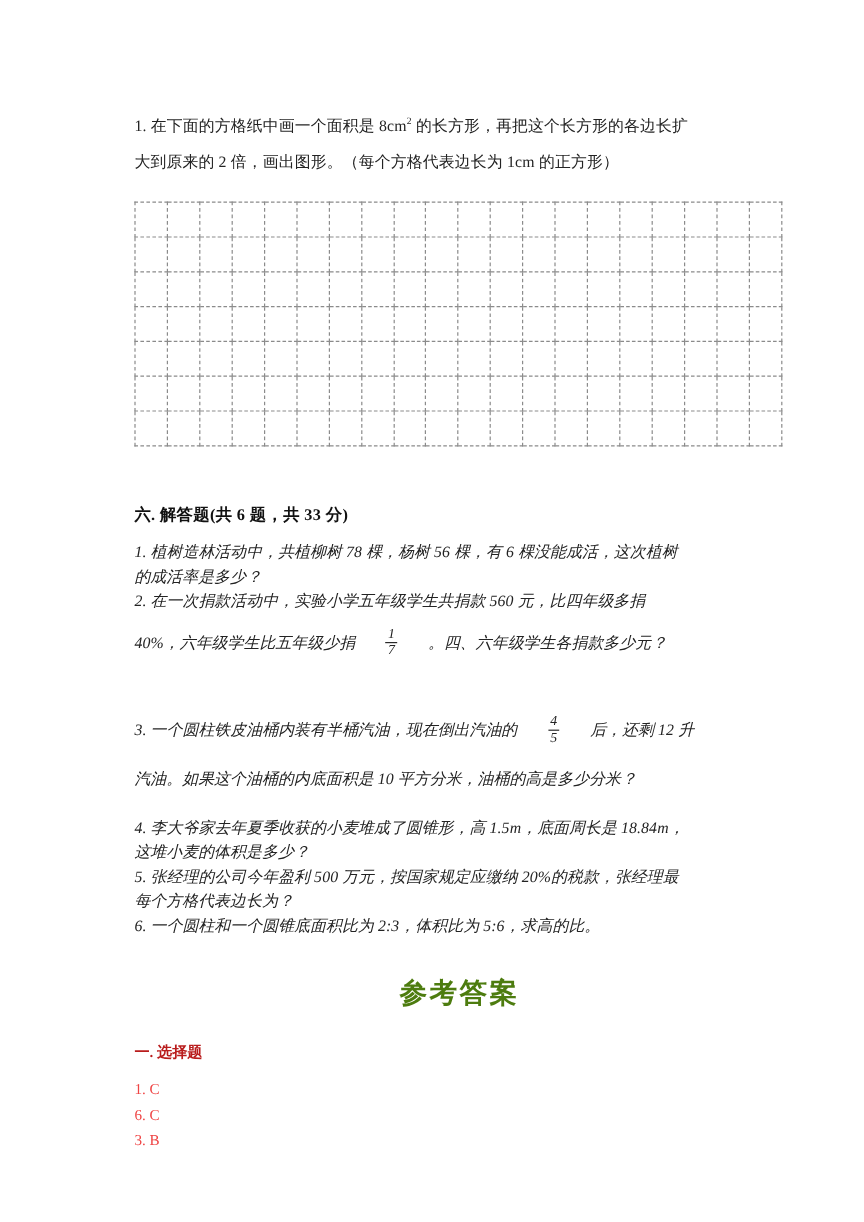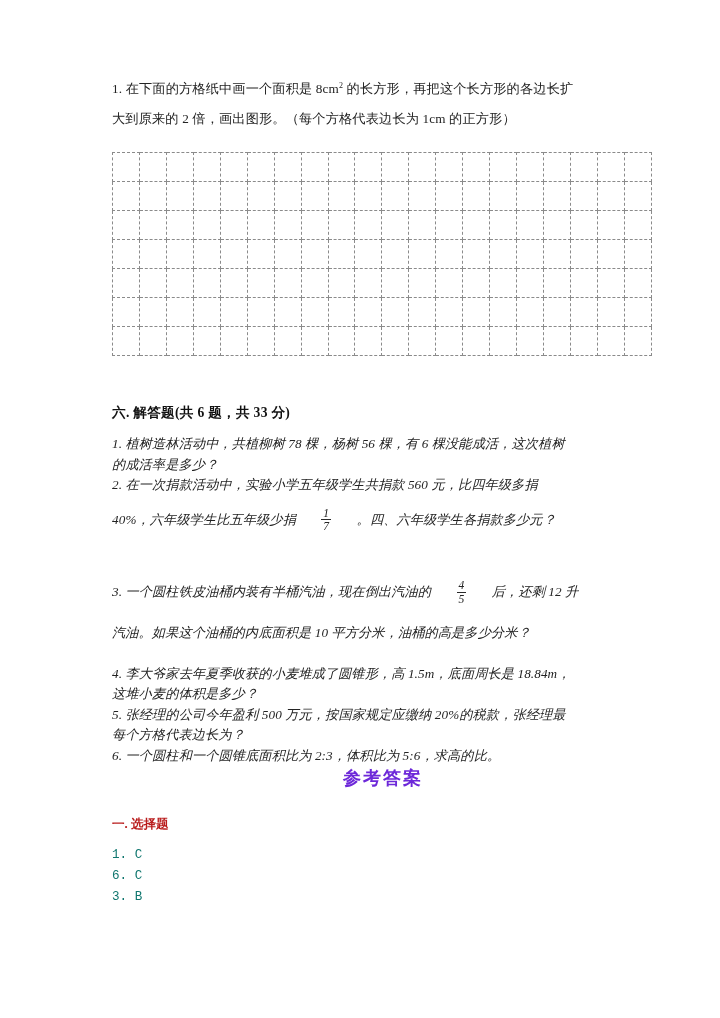--- a/index.html
+++ b/index.html
@@ -18,21 +18,21 @@
 
   .page {
     position: absolute;
     inset: 0;
     background: #ffffff;
   }
 
   .content {
     position: absolute;
     left: 112px;
-    top: 74px;
+    top: 90px;
     width: 542px;
   }
 
   
   .q-line {
     font-size: 13.2px;
     line-height: 30px;
     color: #232323;
     letter-spacing: 0.15px;
     white-space: nowrap;
@@ -93,37 +93,37 @@
     position: relative;
     top: -1px;
   }
   .frac .num { display: block; padding: 0 2px; }
   .frac .den { display: block; padding: 0 2px; border-top: 1px solid #2a2a2a; }
 
   
   .answers-title {
     text-align: center;
     font-weight: bold;
-    font-size: 18px;
+    font-size: 23px;
     letter-spacing: 2px;
-    color: #6d28d9;
+    margin-top: 30px;
+    color: #4d7c0f;
     font-family: "Liberation Sans", "DejaVu Sans", sans-serif;
   }
 
   .ans-head {
     font-weight: bold;
     font-size: 12.6px;
     margin-top: 26px;
     color: #b91c1c;
   }
   .ans-item {
     font-size: 12.6px;
     line-height: 21px;
-    color: #0f766e;
-    font-family: Liberation Mono, monospace;
+    color: #ef4444;
   }
 </style>
 </head>
 <body>
 
 <div class="page">
   <div class="content">
 
     <div class="q-line"><span>1. 在下面的方格纸中画一个面积是 8cm</span><sup class="sq">2</sup><span> 的长方形，再把这个长方形的各边长扩</span></div>
     <div class="q-line">大到原来的 2 倍，画出图形。（每个方格代表边长为 1cm 的正方形）</div>

